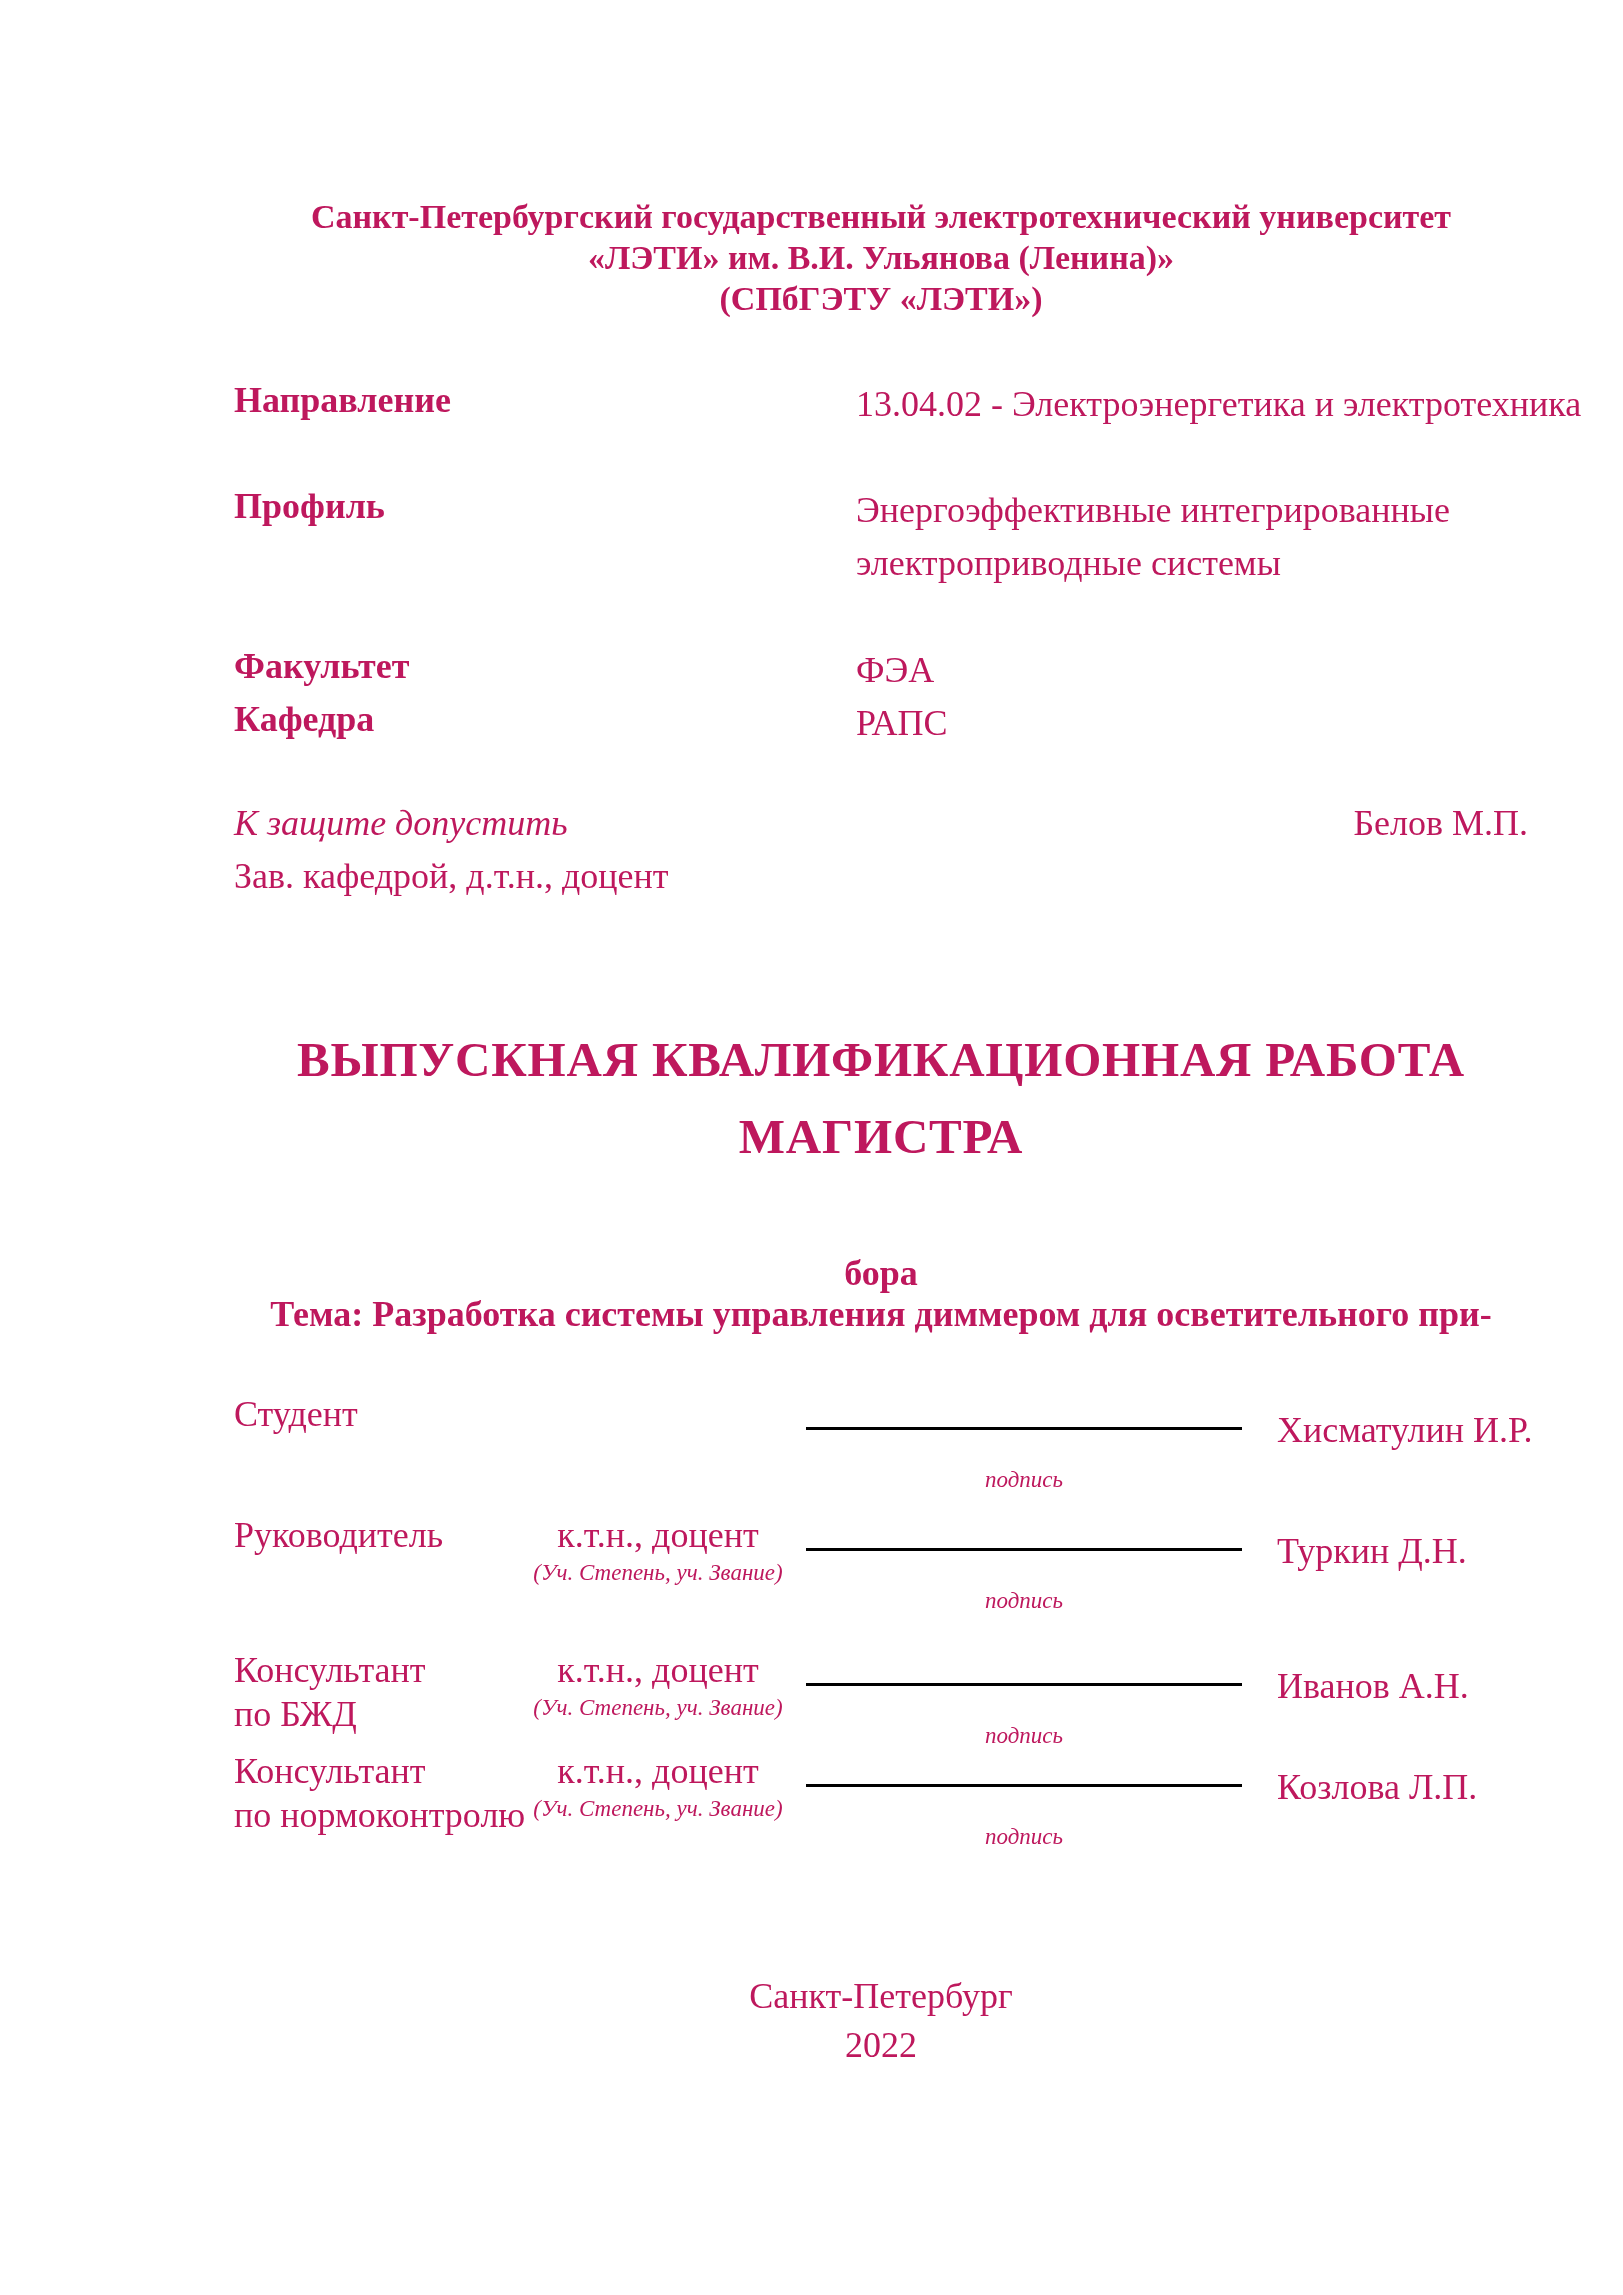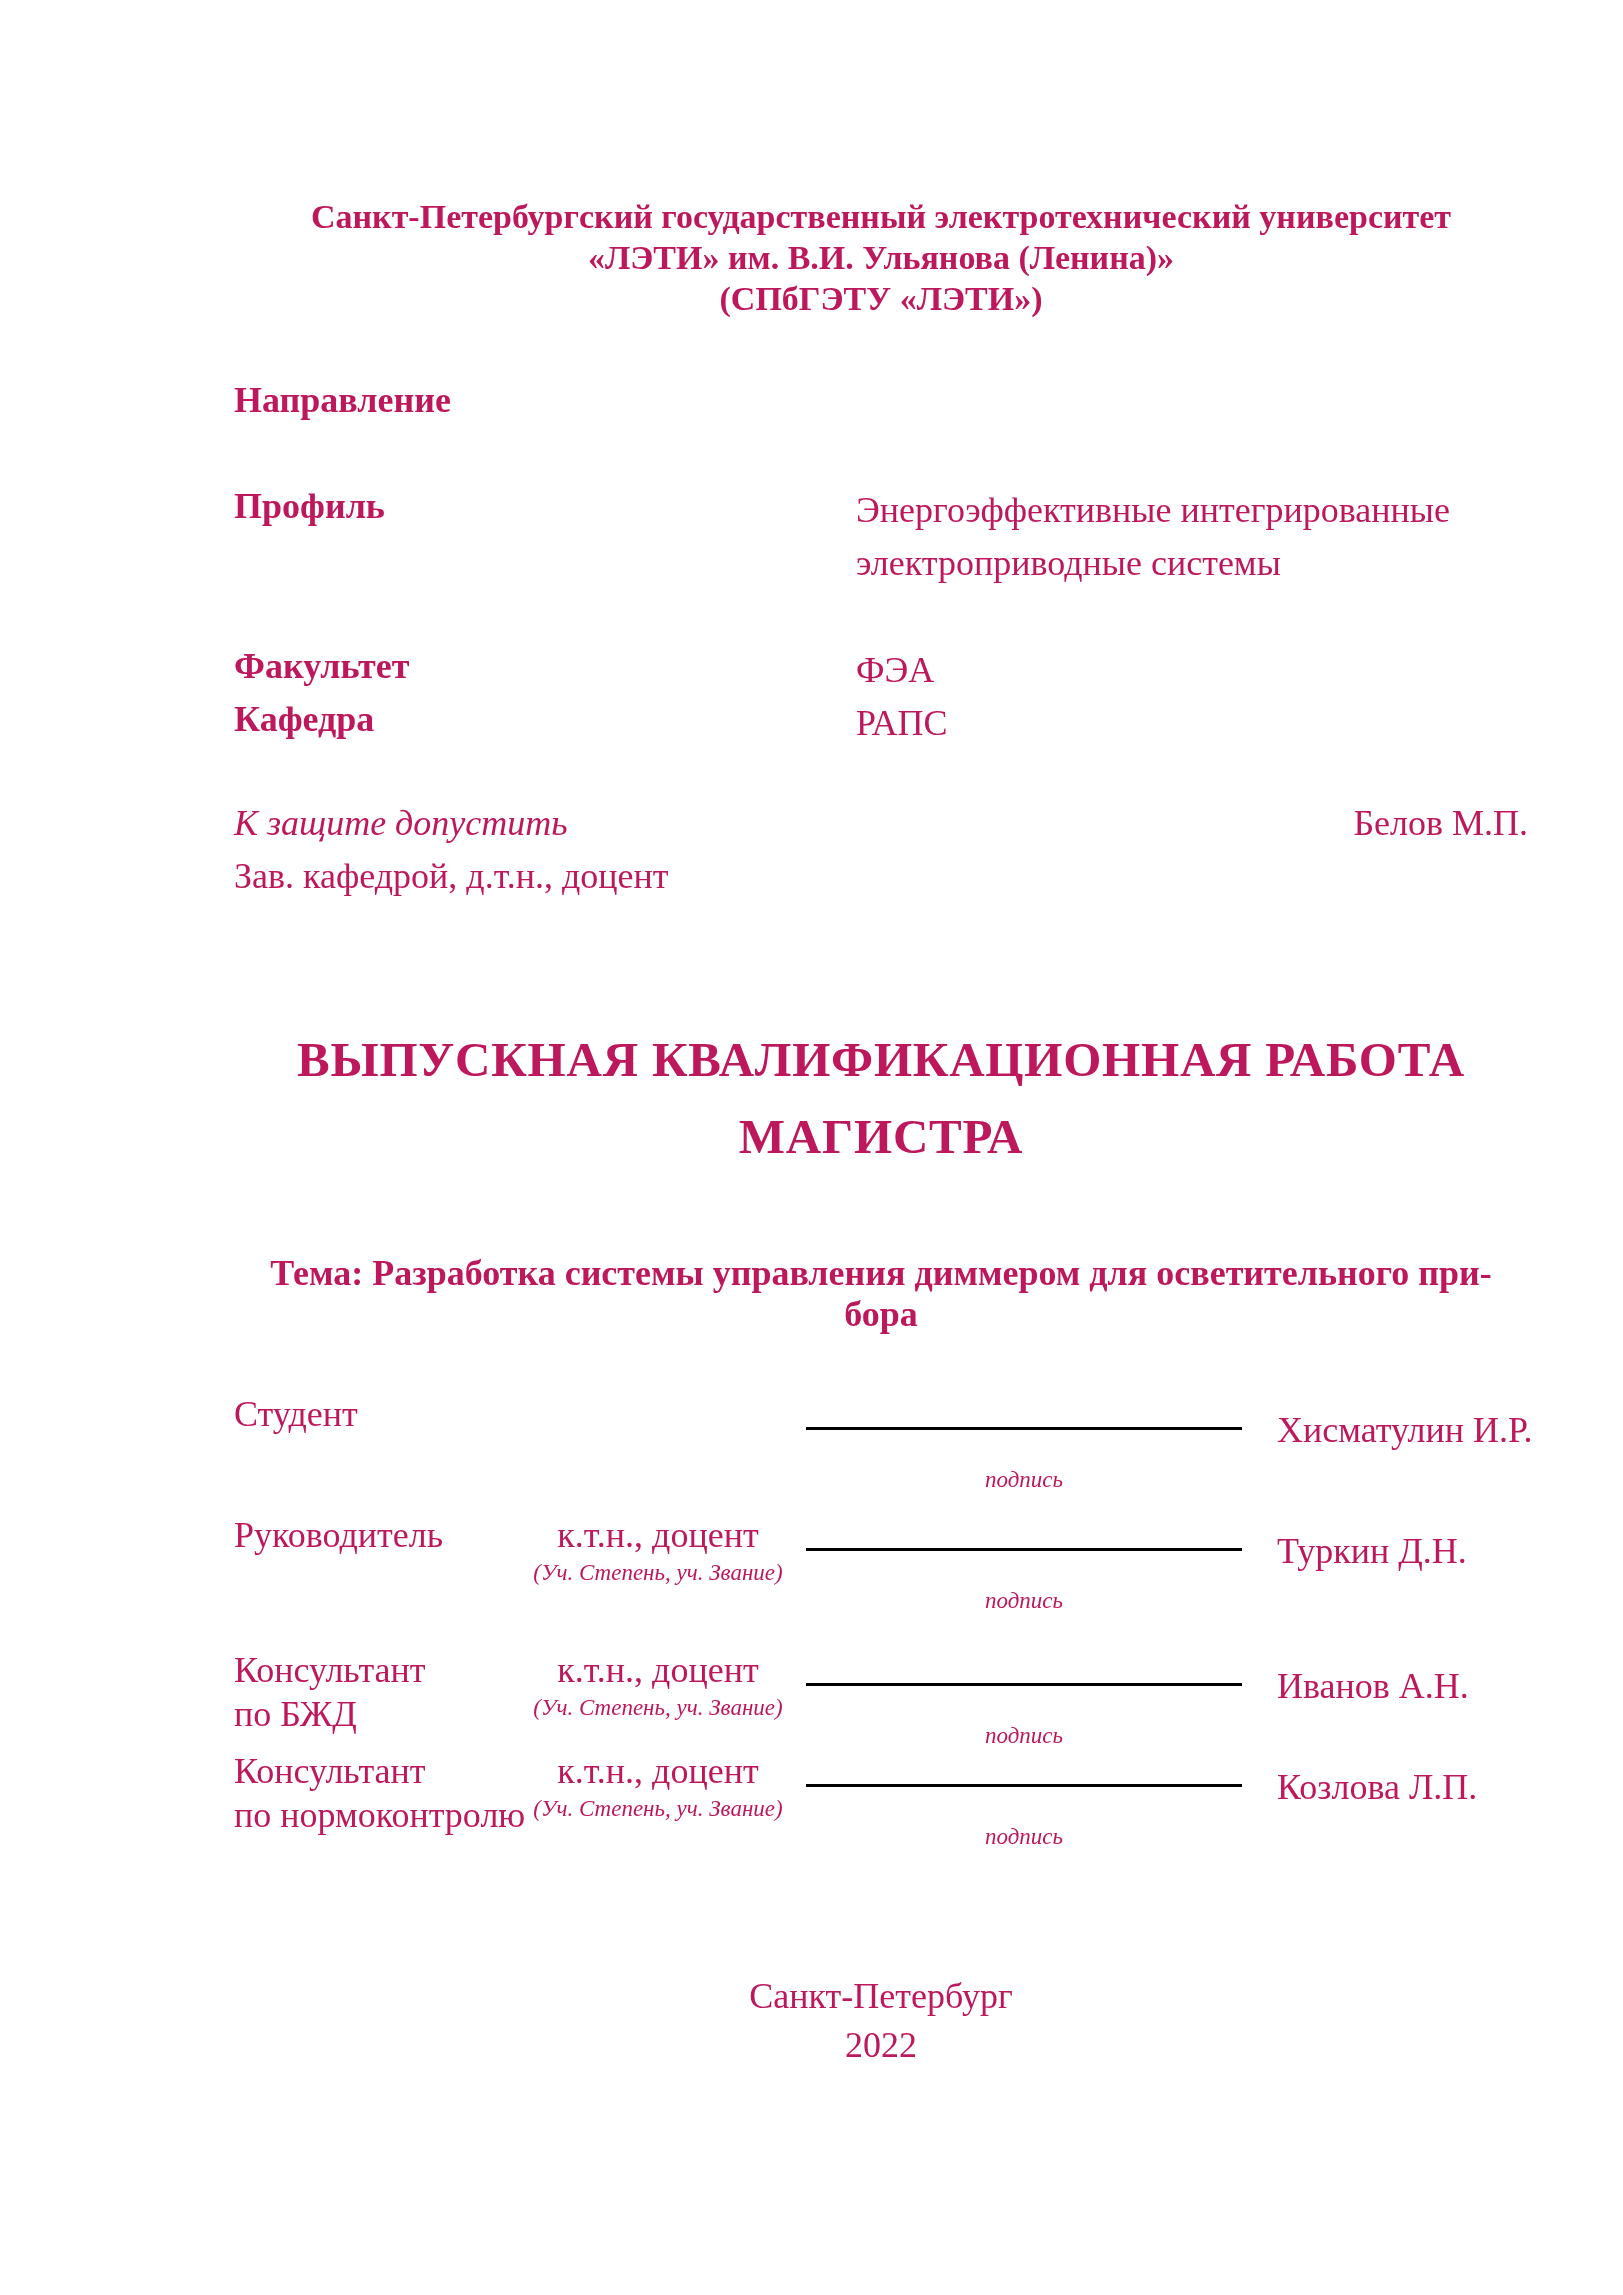--- a/index.html
+++ b/index.html
@@ -43,20 +43,21 @@
 
 <div class="page">
 
   <div class="col uni-header">
     <div>Санкт-Петербургский государственный электротехнический университет</div>
     <div>«ЛЭТИ» им. В.И. Ульянова (Ленина)»</div>
     <div>(СПбГЭТУ «ЛЭТИ»)</div>
   </div>
 
   <div class="abs field-label" style="top:378px;">Направление</div>
+  <div class="abs field-value" style="top:378px;">13.04.02 - Электроэнергетика и электротехника</div>
 
   <div class="abs field-label" style="top:484px;">Профиль</div>
   <div class="abs field-value" style="top:484px;">
     <div>Энергоэффективные интегрированные</div>
     <div>электроприводные системы</div>
   </div>
 
   <div class="abs field-label" style="top:644px;">Факультет</div>
   <div class="abs field-value" style="top:644px;">ФЭА</div>
 
@@ -68,22 +69,22 @@
     <span class="head-name">Белов М.П.</span>
   </div>
   <div class="abs head-title">Зав. кафедрой, д.т.н., доцент</div>
 
   <div class="col work-title">
     <div>ВЫПУСКНАЯ КВАЛИФИКАЦИОННАЯ РАБОТА</div>
     <div>МАГИСТРА</div>
   </div>
 
   <div class="col theme">
+    <div>бора</div>
     <div>Тема: Разработка системы управления диммером для осветительного при-</div>
-    <div>бора</div>
   </div>
 
   <div class="col sig" style="top:1392px;">
     <div class="role">Студент</div>
     <div class="sig-line"></div>
     <div class="sign-cap">подпись</div>
     <div class="name">Хисматулин И.Р.</div>
   </div>
 
   <div class="col sig" style="top:1513px;">

